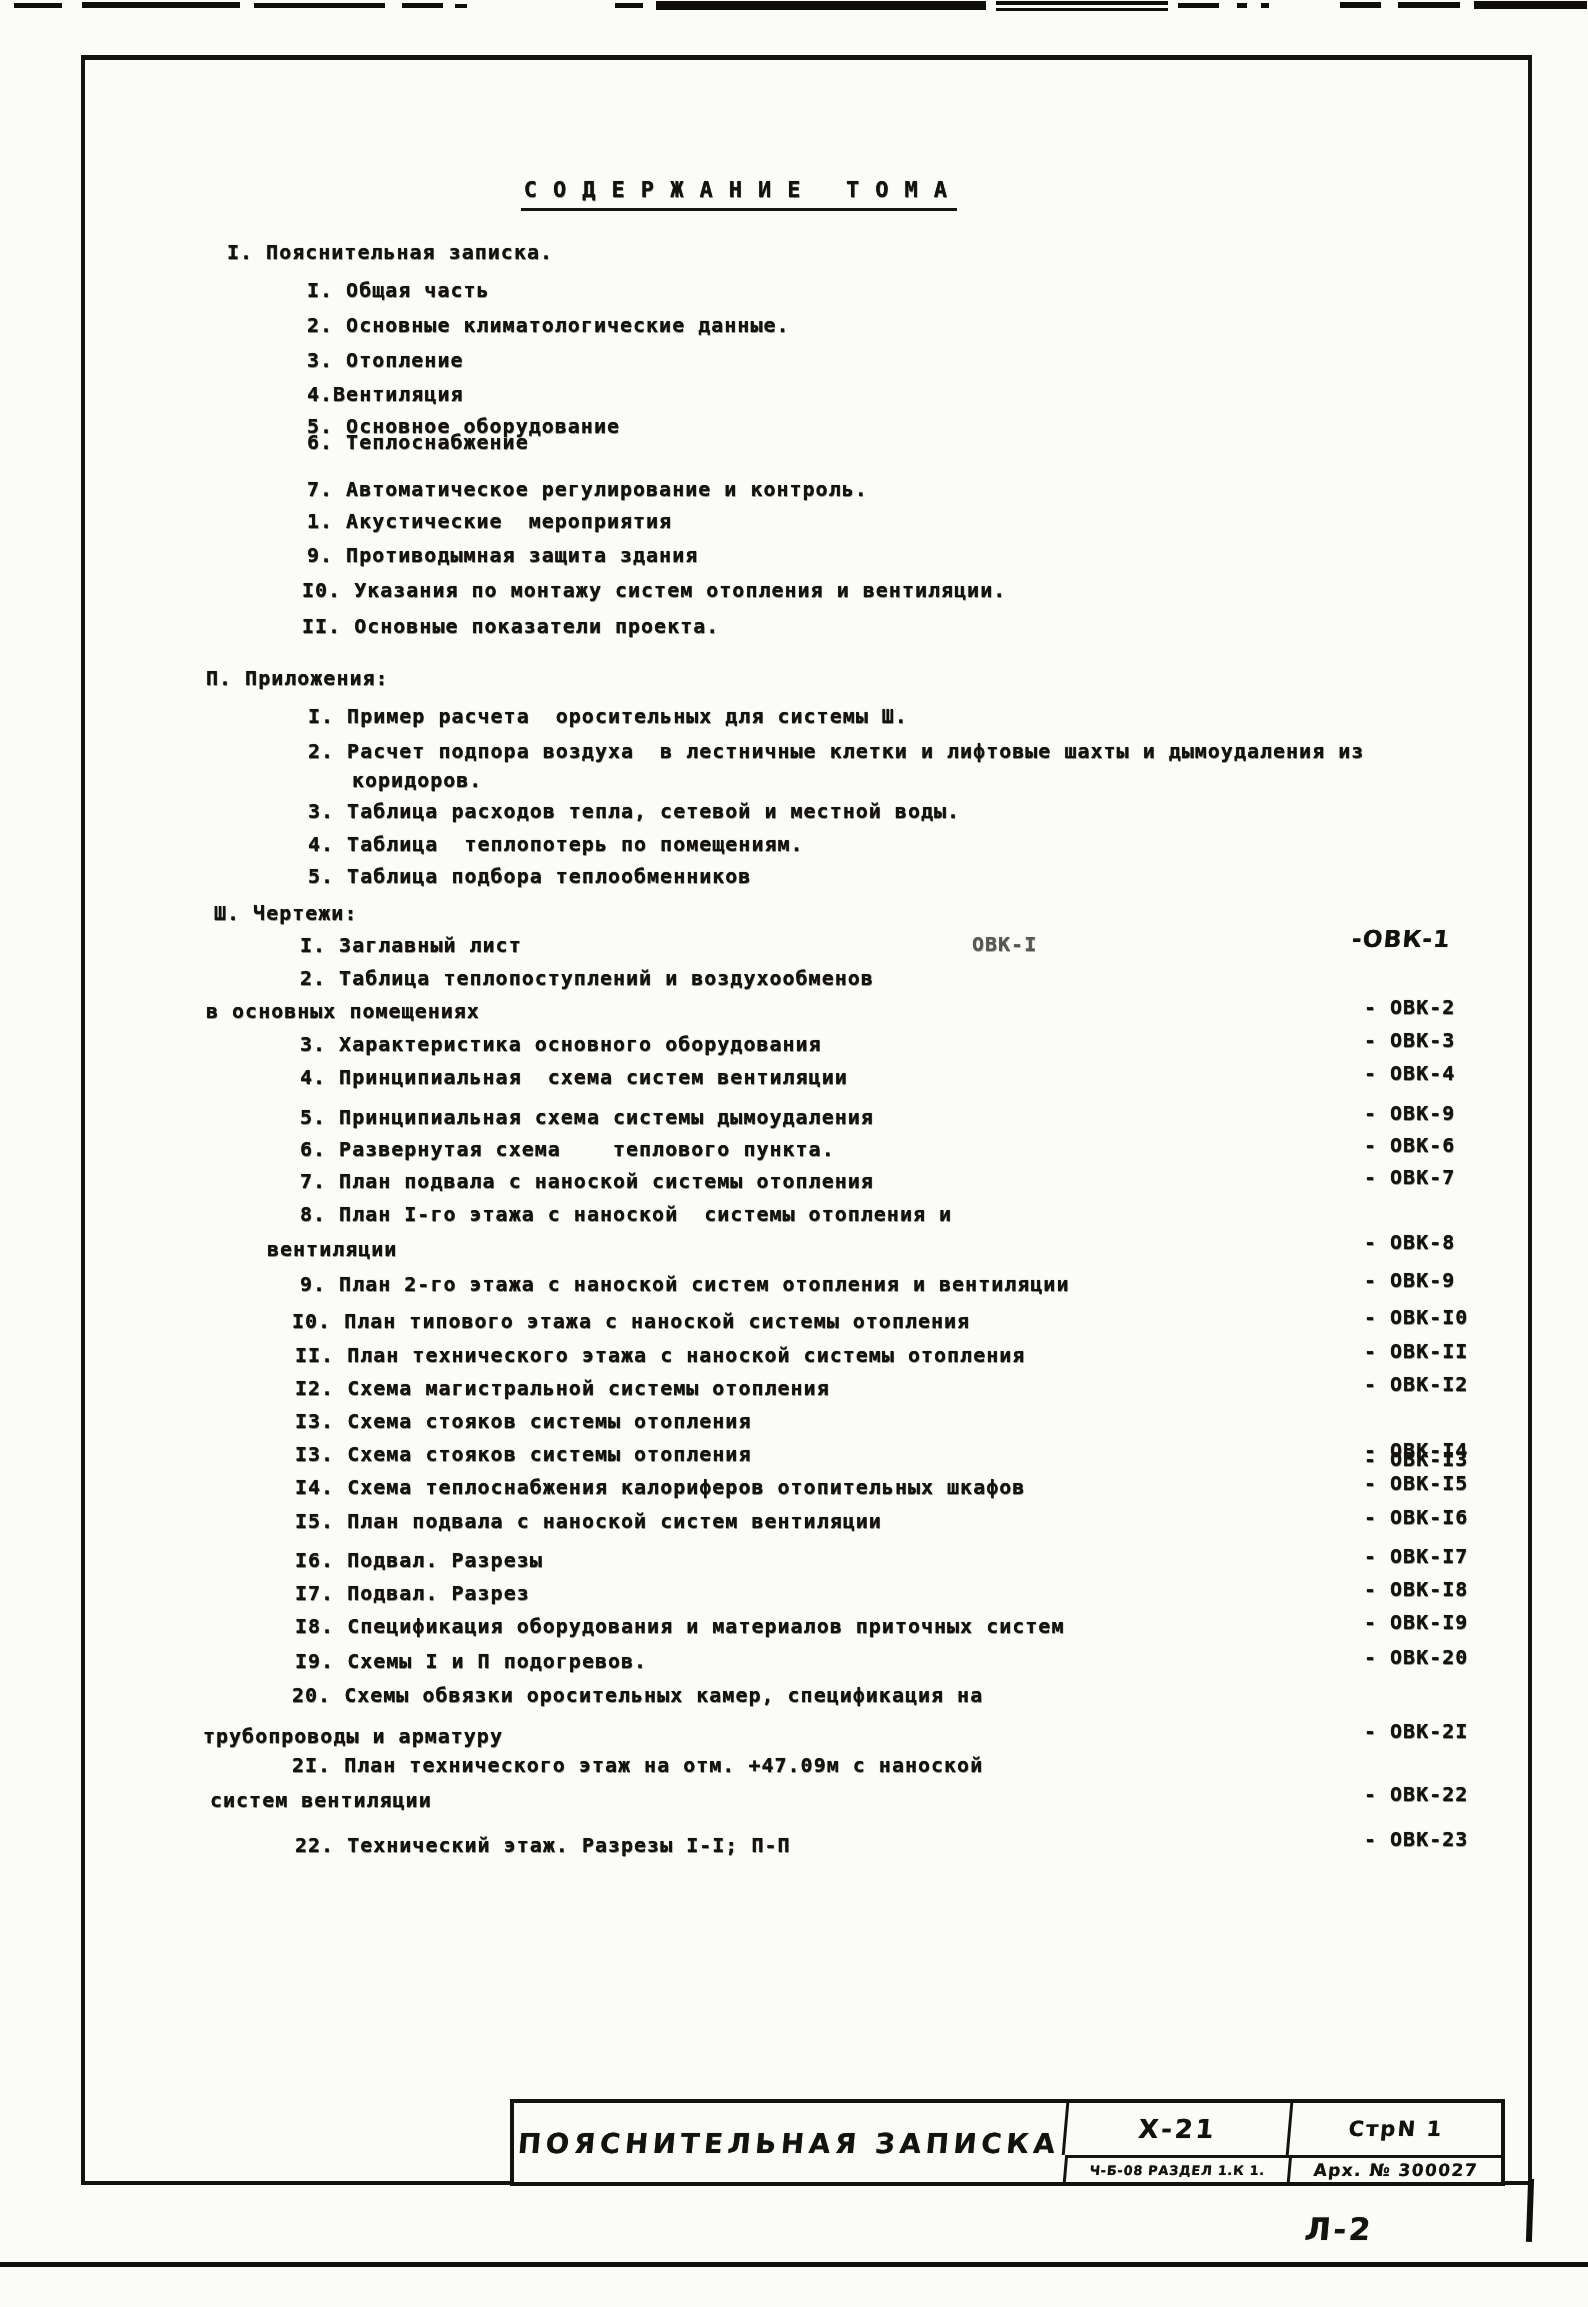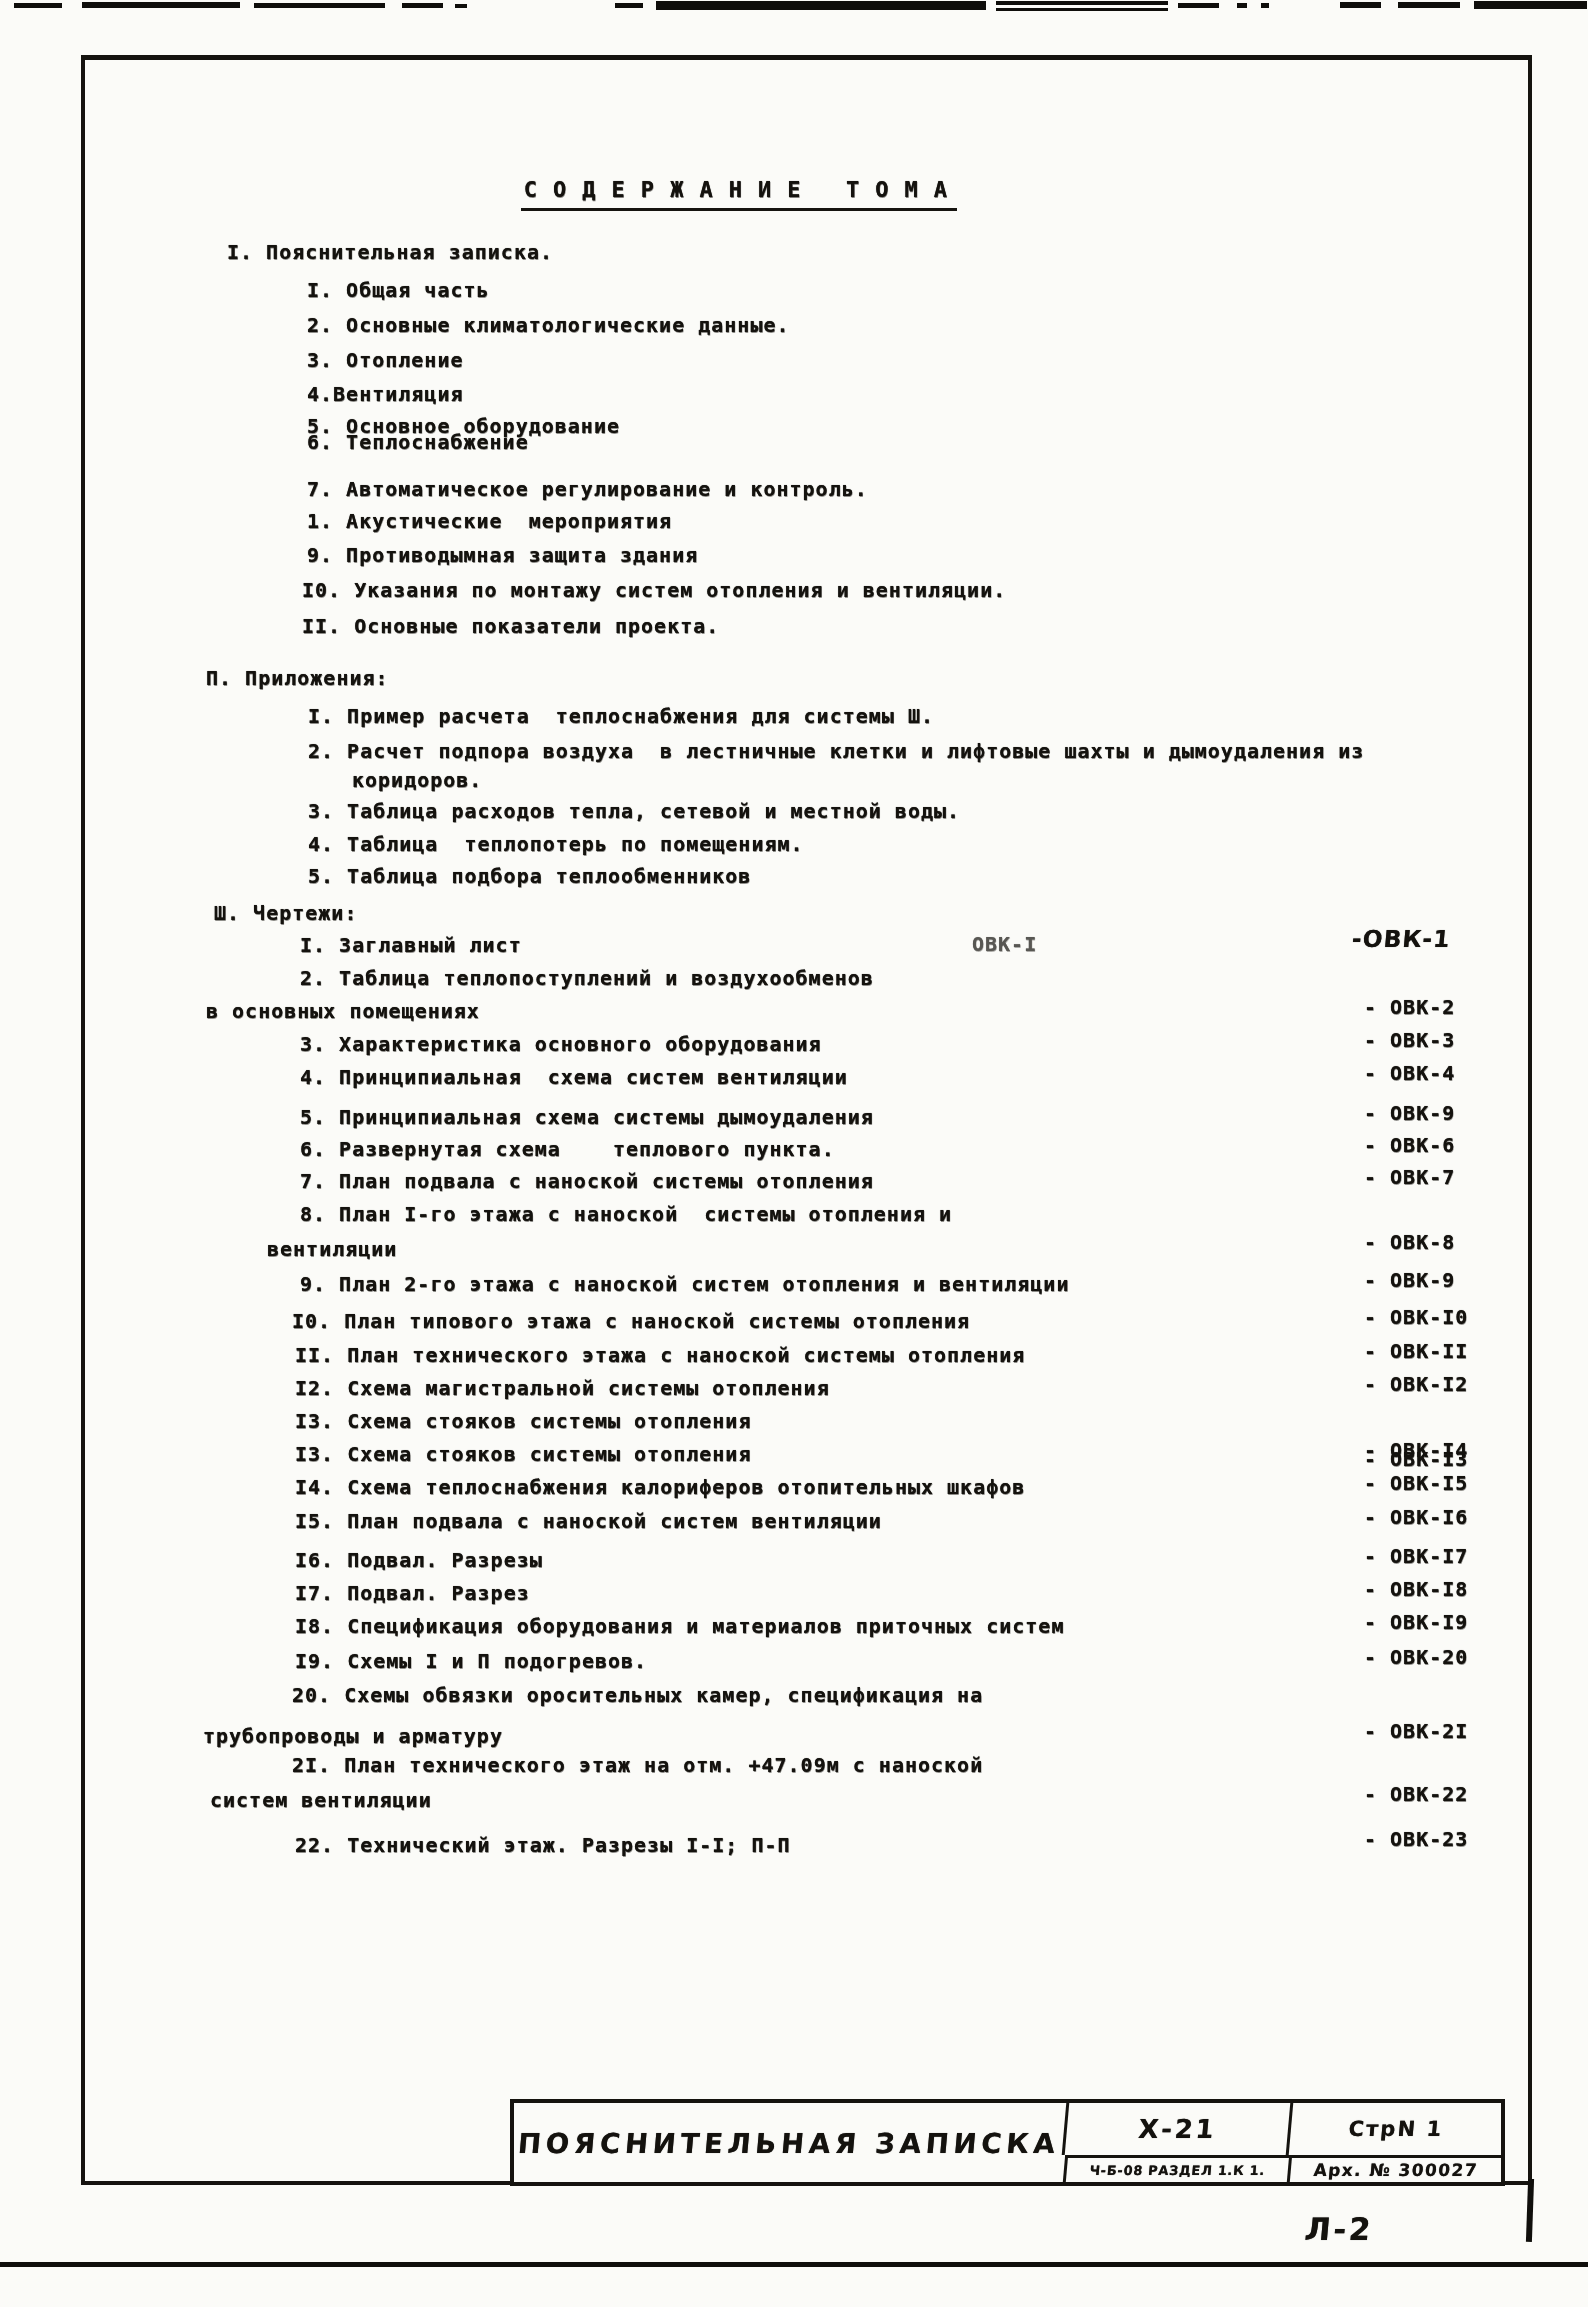--- a/index.html
+++ b/index.html
@@ -78,21 +78,21 @@
 <div class="t" style="left:307px;top:382px">4.Вентиляция</div>
 <div class="t" style="left:307px;top:414px">5. Основное оборудование</div>
 <div class="t" style="left:307px;top:430px">6. Теплоснабжение</div>
 <div class="t" style="left:307px;top:477px">7. Автоматическое регулирование и контроль.</div>
 <div class="t" style="left:307px;top:509px">1. Акустические  мероприятия</div>
 <div class="t" style="left:307px;top:543px">9. Противодымная защита здания</div>
 <div class="t" style="left:302px;top:578px">I0. Указания по монтажу систем отопления и вентиляции.</div>
 <div class="t" style="left:302px;top:614px">II. Основные показатели проекта.</div>
 
 <div class="t" style="left:206px;top:666px">П. Приложения:</div>
-<div class="t" style="left:308px;top:704px">I. Пример расчета  теплоснабжения для системы Ш.</div>
+<div class="t" style="left:308px;top:704px">I. Пример расчета  оросительных для системы Ш.</div>
 <div class="t" style="left:308px;top:739px">2. Расчет подпора воздуха  в лестничные клетки и лифтовые шахты и дымоудаления из</div>
 <div class="t" style="left:352px;top:768px">коридоров.</div>
 <div class="t" style="left:308px;top:799px">3. Таблица расходов тепла, сетевой и местной воды.</div>
 <div class="t" style="left:308px;top:832px">4. Таблица  теплопотерь по помещениям.</div>
 <div class="t" style="left:308px;top:864px">5. Таблица подбора теплообменников</div>
 
 <div class="t" style="left:214px;top:901px">Ш. Чертежи:</div>
 
 <div class="t" style="left:300px;top:933px">I. Заглавный лист</div>
 <div class="t mid" style="left:972px;top:932px">ОВК-I</div>

